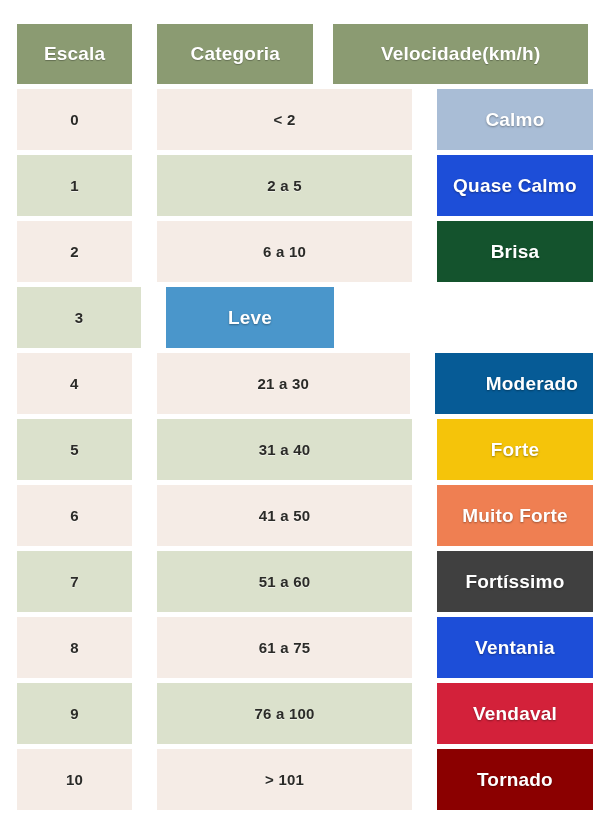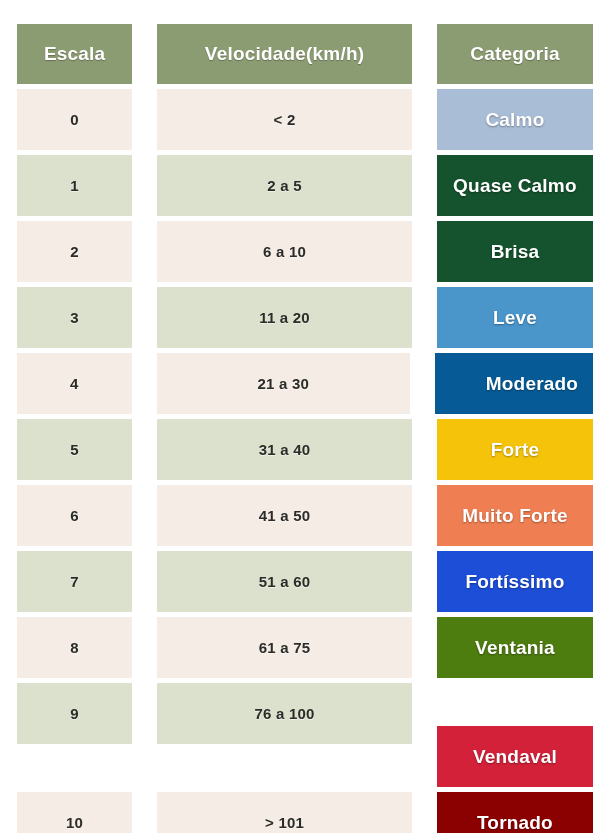--- a/index.html
+++ b/index.html
@@ -75,74 +75,73 @@
     text-shadow: 0 1px 2px rgba(0,0,0,0.35);
   }
 </style>
 </head>
 <body>
 
 <div id="beaufort-table">
 
   <div class="row header-row">
     <div class="cell col-escala">Escala</div>
+    <div class="cell col-categoria">Categoria</div>
     <div class="cell col-velocidade">Velocidade(km/h)</div>
-    <div class="cell col-categoria">Categoria</div>
   </div>
 
   <div id="table-body">
       <div class="row body-row tint-cream">
         <div class="cell col-escala">0</div>
         <div class="cell col-velocidade">&lt; 2</div>
         <div class="cell col-categoria" style="background: rgb(169, 189, 214);">Calmo</div>
       </div>
       <div class="row body-row tint-sage">
         <div class="cell col-escala">1</div>
         <div class="cell col-velocidade">2 a 5</div>
-        <div class="cell col-categoria" style="background: #14532d;">Quase Calmo</div>
+        <div class="cell col-categoria" style="background: #1d4ed8;">Quase Calmo</div>
       </div>
       <div class="row body-row tint-cream">
         <div class="cell col-escala">2</div>
         <div class="cell col-velocidade">6 a 10</div>
         <div class="cell col-categoria" style="background: #14532d;">Brisa</div>
       </div>
       <div class="row body-row tint-sage">
         <div class="cell col-escala">3</div>
-        <div class="cell col-velocidade">11 a 20</div>
         <div class="cell col-categoria" style="background: rgb(74, 150, 203);">Leve</div>
       </div>
       <div class="row body-row tint-cream">
         <div class="cell col-escala">4</div>
         <div class="cell col-velocidade">21 a 30</div>
         <div class="cell col-categoria" style="background: rgb(6, 91, 150); padding-left: 36px;">Moderado</div>
       </div>
       <div class="row body-row tint-sage">
         <div class="cell col-escala">5</div>
         <div class="cell col-velocidade">31 a 40</div>
         <div class="cell col-categoria" style="background: rgb(245, 196, 10);">Forte</div>
       </div>
       <div class="row body-row tint-cream">
         <div class="cell col-escala">6</div>
         <div class="cell col-velocidade">41 a 50</div>
         <div class="cell col-categoria" style="background: rgb(239, 127, 82); text-align: right;">Muito Forte</div>
       </div>
       <div class="row body-row tint-sage">
         <div class="cell col-escala">7</div>
         <div class="cell col-velocidade">51 a 60</div>
-        <div class="cell col-categoria" style="background: #1d4ed8;">Fortíssimo</div>
+        <div class="cell col-categoria" style="background: #404040;">Fortíssimo</div>
       </div>
       <div class="row body-row tint-cream">
         <div class="cell col-escala">8</div>
         <div class="cell col-velocidade">61 a 75</div>
-        <div class="cell col-categoria" style="background: #4d7c0f;">Ventania</div>
+        <div class="cell col-categoria" style="background: #1d4ed8;">Ventania</div>
       </div>
       <div class="row body-row tint-sage">
         <div class="cell col-escala">9</div>
         <div class="cell col-velocidade">76 a 100</div>
-        <div class="cell col-categoria" style="background: rgb(211, 33, 58); margin-top: 43px;">Vendaval</div>
+        <div class="cell col-categoria" style="background: rgb(211, 33, 58);">Vendaval</div>
       </div>
       <div class="row body-row tint-cream">
         <div class="cell col-escala">10</div>
         <div class="cell col-velocidade">&gt; 101</div>
         <div class="cell col-categoria" style="background: rgb(139, 0, 0);">Tornado</div>
       </div>
     </div>
 
 </div>
 

